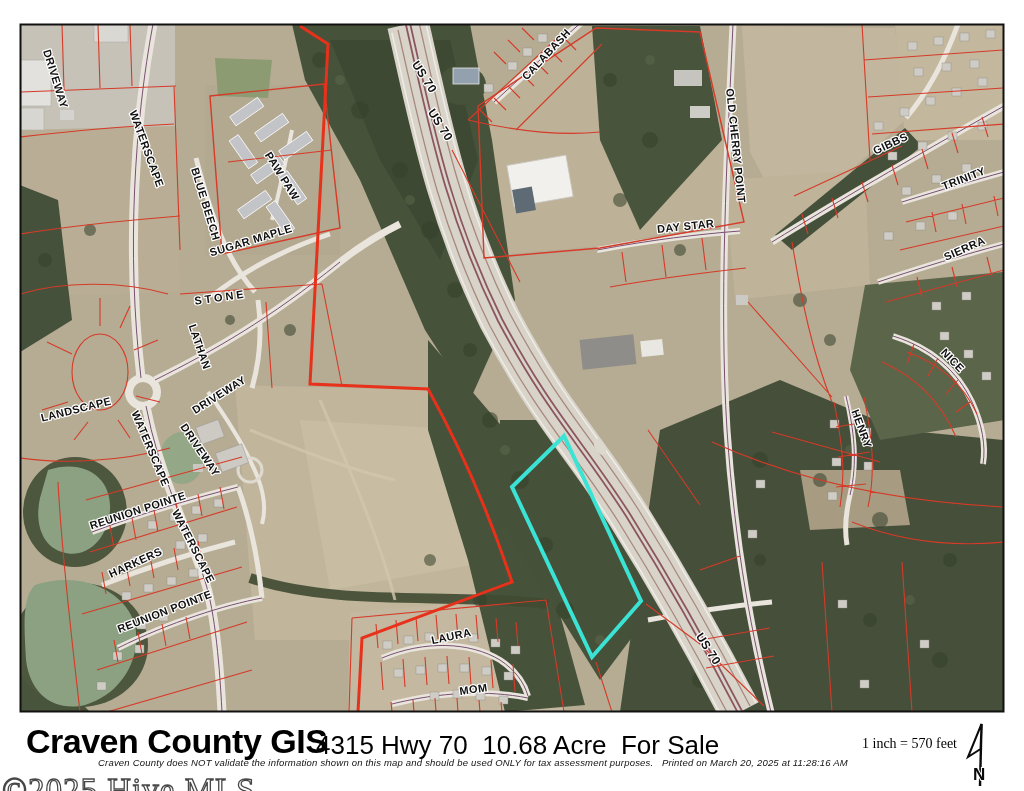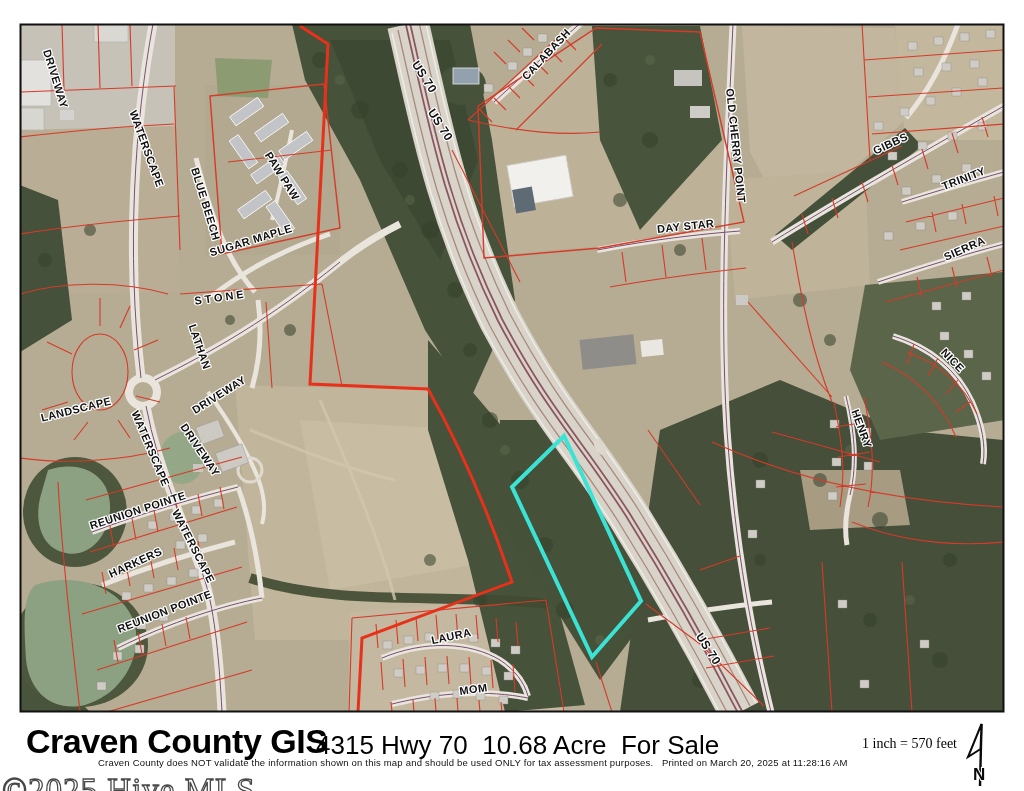--- a/index.html
+++ b/index.html
@@ -3,21 +3,21 @@
 <meta charset="utf-8">
 <style>
   html,body{margin:0;padding:0;background:#ffffff;width:1024px;height:791px;overflow:hidden;}
   .page{position:relative;width:1024px;height:791px;background:#fff;font-family:"Liberation Sans",sans-serif;}
   #map-svg{position:absolute;left:0;top:0;}
   .rl{font-family:"Liberation Sans",sans-serif;font-size:11px;font-weight:bold;fill:#101010;
       stroke:#ffffff;stroke-width:2.4px;stroke-linejoin:round;paint-order:stroke;
       text-anchor:middle;letter-spacing:.4px;}
   .footer-title{position:absolute;left:26px;top:722px;font-size:34px;font-weight:bold;color:#000;white-space:pre;letter-spacing:-.5px;}
   .footer-subtitle{position:absolute;left:316px;top:730px;font-size:26px;color:#000;white-space:pre;}
-  .footer-disclaimer{position:absolute;left:98px;top:757px;font-size:9.5px;color:#111;white-space:pre;letter-spacing:.2px;}
+  .footer-disclaimer{position:absolute;left:98px;top:757px;font-size:9.5px;color:#111;white-space:pre;letter-spacing:.2px;font-style:italic;}
   .footer-scale{position:absolute;left:862px;top:736px;font-size:14px;color:#000;font-family:Liberation Serif, serif;}
   .north-arrow{position:absolute;left:956px;top:716px;}
   .north-n{font-family:"Liberation Sans",sans-serif;font-size:17px;font-weight:bold;fill:#0a0a0a;
       stroke:#fff;stroke-width:2px;paint-order:stroke;}
   .watermark{position:absolute;left:2px;top:744px;font-family:"Liberation Serif",serif;font-size:33px;
       color:rgba(255,255,255,.05);-webkit-text-stroke:1.3px rgba(45,45,45,.88);letter-spacing:1px;z-index:5;margin-top:28px;}
 </style>
 </head>
 <body>
 

